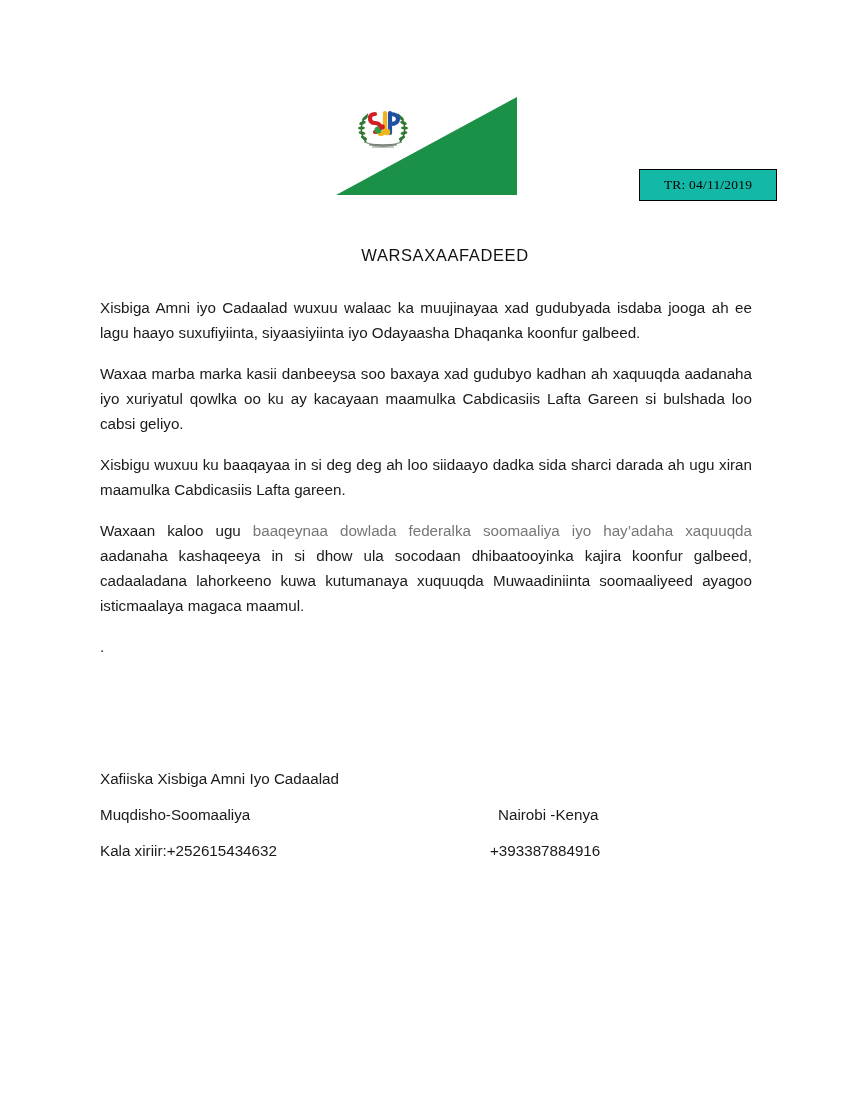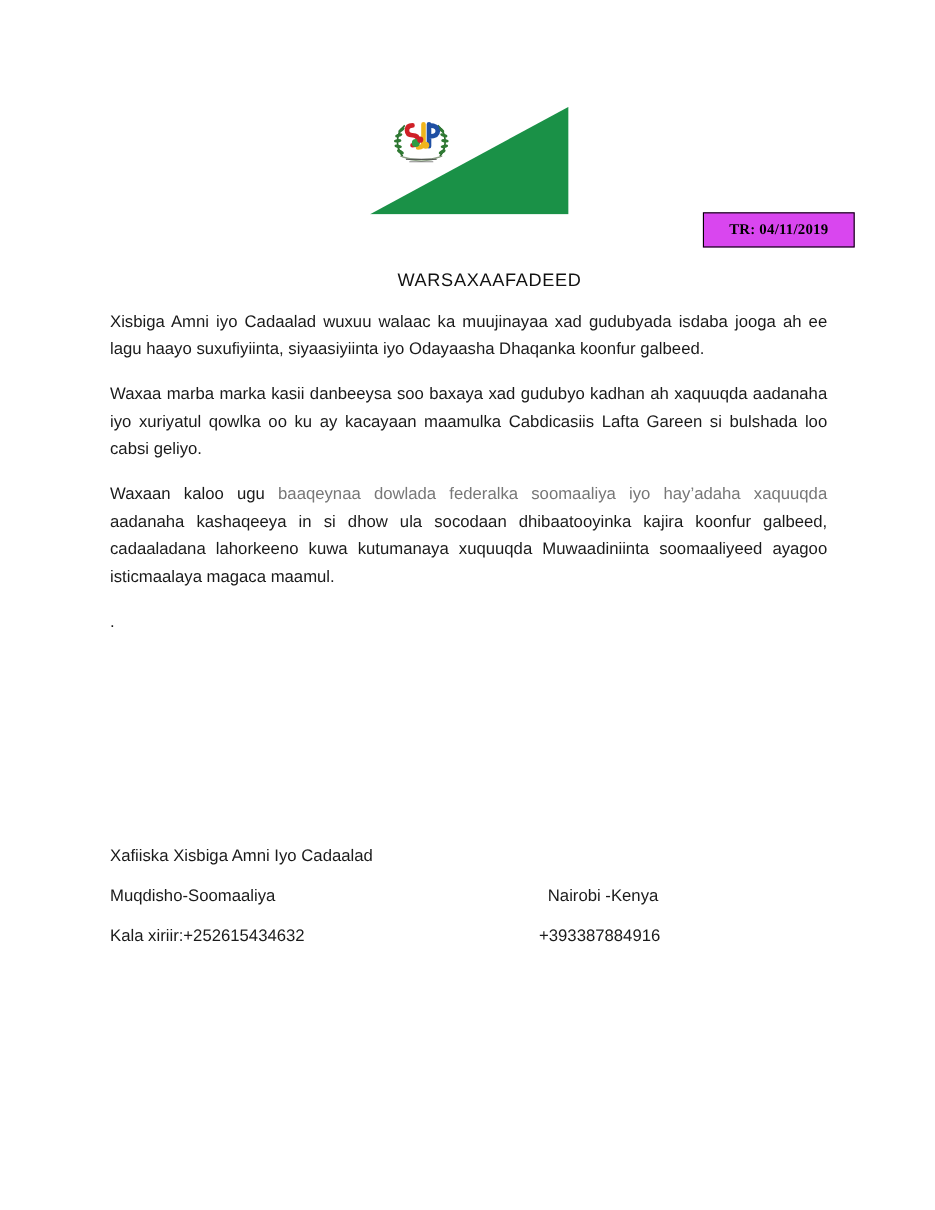--- a/index.html
+++ b/index.html
@@ -59,34 +59,34 @@
     top: 8px;
     width: 58px;
     height: 48px;
   }
   .emblem svg { display: block; }
 
   
   .date-box {
     position: absolute;
     left: 639px;
-    top: 193px;
+    top: 169px;
     width: 138px;
     height: 32px;
     border: 1.6px solid #000000;
     box-sizing: border-box;
     display: flex;
     align-items: center;
     justify-content: center;
     font-family: "Liberation Serif", serif;
-    font-weight: bold;
+    font-weight: normal;
     font-size: 13.5px;
     letter-spacing: 0.2px;
     color: #000000;
-    background: #d946ef;
+    background: #14b8a6;
   }
 
   
   .doc-title {
     position: absolute;
     left: 0;
     top: 246px;
     width: 850px;
     text-align: center;
     font-size: 16.5px;
@@ -100,21 +100,21 @@
     position: absolute;
     left: 100px;
     top: 280px;
     width: 652px;
   }
   .para {
     font-size: 15.2px;
     line-height: 25px;
     text-align: justify;
     text-justify: inter-word;
-    margin: 0 0 16px 0;
+    margin: 15px 0 16px 0;
     color: #1a1a1a;
   }
   .para .faded {
     color: #777777;
     font-weight: 300;
   }
   .dot-para {
     font-size: 15.2px;
     line-height: 25px;
     margin: 16px 0 0 0;
@@ -200,20 +200,21 @@
 
   <div class="doc-title">WARSAXAAFADEED</div>
 
   <div class="body-wrap">
 
     <p class="para">Xisbiga Amni iyo Cadaalad wuxuu walaac ka muujinayaa xad gudubyada isdaba jooga ah ee lagu haayo suxufiyiinta, siyaasiyiinta iyo Odayaasha Dhaqanka koonfur galbeed.</p>
 
     <p class="para">Waxaa marba marka kasii danbeeysa soo baxaya xad gudubyo kadhan ah xaquuqda aadanaha iyo  xuriyatul qowlka oo ku ay kacayaan maamulka Cabdicasiis Lafta Gareen si bulshada loo cabsi geliyo.</p>
 
 
+    <p class="para">Xisbigu wuxuu ku baaqayaa in si deg deg ah loo siidaayo dadka sida sharci darada ah ugu xiran maamulka Cabdicasiis Lafta gareen.</p>
 
     <p class="para"><span>Waxaan kaloo ugu </span><span class="faded">baaqeynaa dowlada federalka soomaaliya iyo hay’adaha xaquuqda</span><span> aadanaha kashaqeeya in si dhow ula socodaan dhibaatooyinka kajira koonfur galbeed, cadaaladana lahorkeeno kuwa kutumanaya xuquuqda Muwaadiniinta soomaaliyeed ayagoo isticmaalaya magaca maamul.</span></p>
 
     <p class="dot-para">.</p>
   </div>
 
   <div class="footer">
 
     <div class="footer-line">
       <span class="footer-left">Xafiiska Xisbiga Amni Iyo Cadaalad</span>

